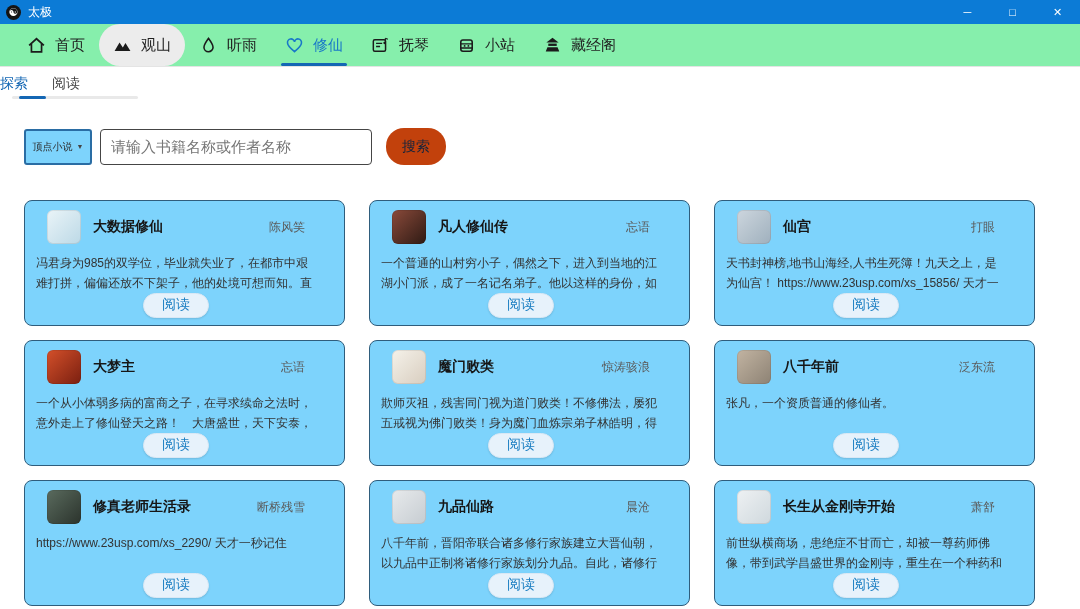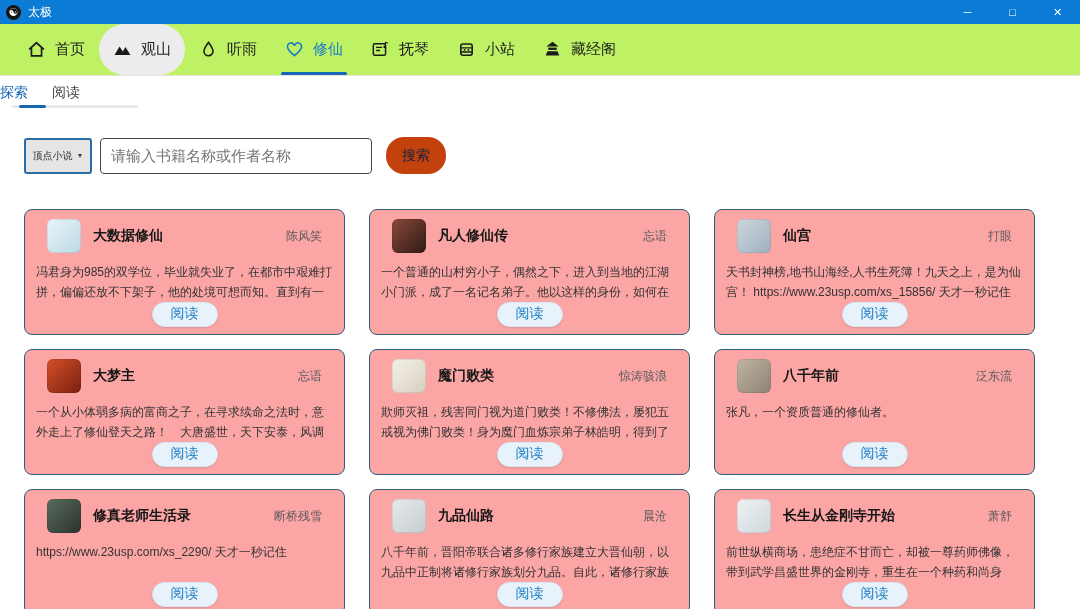--- a/index.html
+++ b/index.html
@@ -9,22 +9,22 @@
   
   .titlebar { height:24px; background:#0c7bd6; display:flex; align-items:center;
     color:#fff; font-size:12px; }
   .app-icon { width:15px; height:15px; border-radius:50%; background:#141414;
     color:#fff; font-size:11px; line-height:15px; text-align:center; margin:0 7px 0 6px; }
   .win-controls { margin-left:auto; display:flex; height:100%; }
   .win-btn { width:45px; height:100%; display:flex; align-items:center; justify-content:center;
     font-size:11px; color:#fff; cursor:default; }
 
   
-  .navbar { height:52px; display:flex; align-items:stretch; padding-left:13px;
-    border-bottom:1px solid #e4e4e4; background:#bef264; }
+  .navbar { height:43px; display:flex; align-items:stretch; padding-left:13px;
+    border-bottom:1px solid #e4e4e4; background:#86efac; }
   .nav-item { position:relative; display:flex; align-items:center; gap:9px;
     padding:0 14px; color:#1f1f1f; font-size:15px; cursor:pointer; }
   .nav-item .nicon { width:19px; height:19px; display:flex; align-items:center; color:#1b1b1b; }
   .nav-item.hovered { background:#ececec;border-radius:26px; }
   .nav-item.active { color:#1878c8; }
   .nav-item.active .nicon { color:#1878c8; }
   .nav-item.active::after { content:""; position:absolute; left:10px; right:10px; bottom:0;
     height:3px; border-radius:2px; background:#1467b4; }
 
   
@@ -32,37 +32,37 @@
   .subtab { width:52px; font-size:14px; color:#474747; display:flex; align-items:flex-start;
     padding-top:8px; cursor:pointer; }
   .subtab.active { color:#1467b4; }
   .subtab-track { position:absolute; left:12px; top:29px; width:126px; height:3px;
     border-radius:2px; background:#e9e9e9; }
   .subtab-indicator { position:absolute; left:19px; top:29px; width:27px; height:3px;
     border-radius:2px; background:#1467b4; }
 
   
   .search-row { display:flex; align-items:center; margin:25px 0 0 24px; }
-  .source-select { width:68px; height:36px; background:#e5e5e5; border:2px solid #2a6da4;
+  .source-select { width:68px; height:36px; background:#7dd3fc; border:2px solid #2a6da4;
     border-radius:3px; display:flex; align-items:center; justify-content:center; gap:4px;
     font-size:10px; color:#2b2b2b; cursor:pointer; }
   .source-select .arrow { font-size:7px; color:#444; }
   .search-input { width:272px; height:36px; margin-left:8px; border:1px solid #454545;
     border-radius:4px; padding:0 10px; font-size:15px; color:#222;
     font-family:"Liberation Sans", sans-serif; }
   .search-input::placeholder { color:#767676; }
   .search-btn { width:60px; height:37px; margin-left:14px; border:none; border-radius:18px;
     background:#c2410c; color:#16243c; font-size:14px; cursor:pointer;
     font-family:Liberation Mono, monospace; }
 
   
   .cards { display:grid; grid-template-columns:repeat(3,321px); grid-auto-rows:126px;
     gap:14px 24px; margin:35px 0 0 24px; }
-  .card { background:#fca5a5; border:1.5px solid #2f5d7c; border-radius:8px;
-    padding:9px 11px 7px 11px; display:flex; flex-direction:column; }
+  .card { background:#7dd3fc; border:1.5px solid #2f5d7c; border-radius:8px;
+    padding:9px 28px 7px 11px; display:flex; flex-direction:column; }
   .card-header { display:flex; align-items:center; gap:12px; padding:0 11px; }
   .cover { width:34px; height:34px; border-radius:6px; flex:none;
     box-shadow:inset 0 0 0 1px rgba(0,0,0,.08); }
   .book-title { font-size:14px; font-weight:bold; color:#161616; }
   .book-author { margin-left:auto; font-size:12px; color:#5a5a5a; }
   .book-desc { margin-top:9px; height:40px; overflow:hidden; font-size:12px;
     line-height:20px; color:#333; }
   .read-btn { margin:2px auto 0 auto; width:66px; height:27px; border-radius:14px;
     border:1px solid #d9e8f5; background:#e7f2fb; color:#1b7ec2; font-size:14px;
     box-shadow:0 1px 2px rgba(0,0,0,.12); cursor:pointer;

